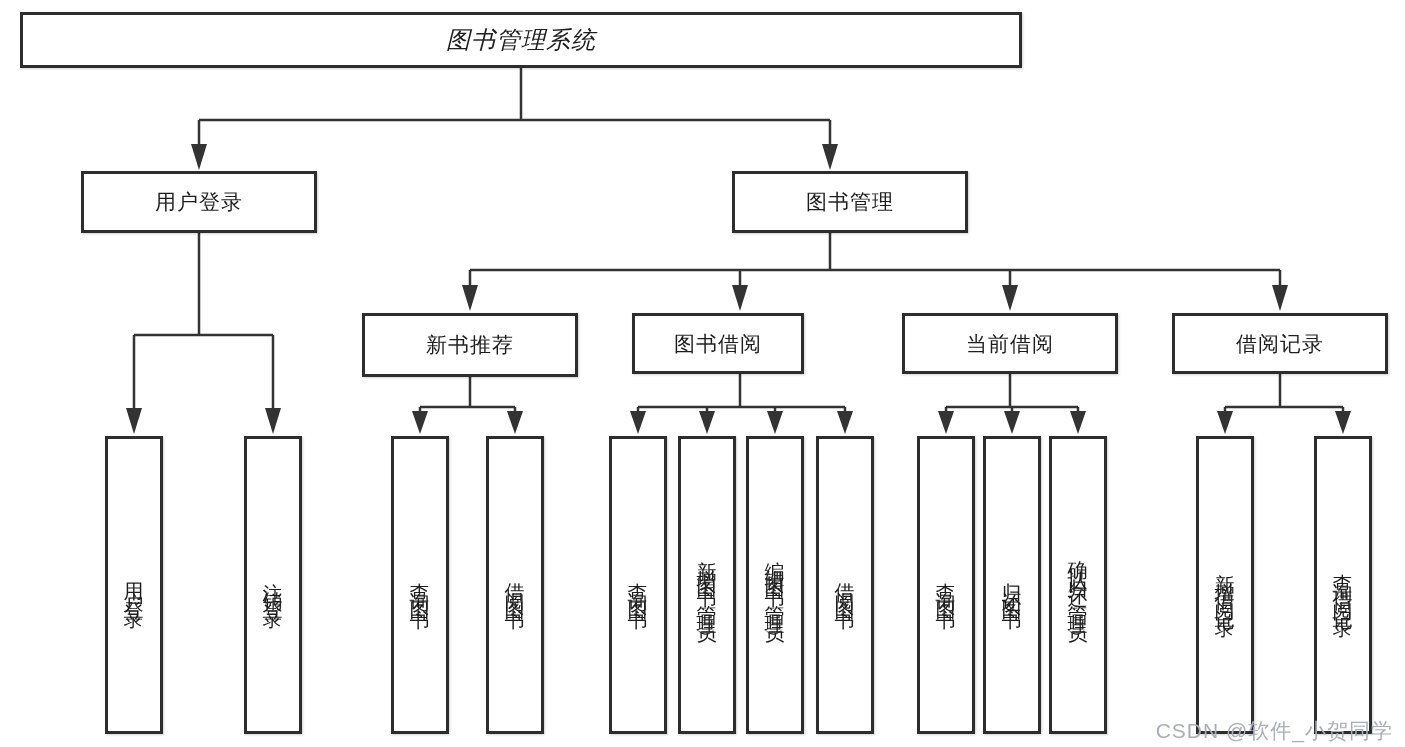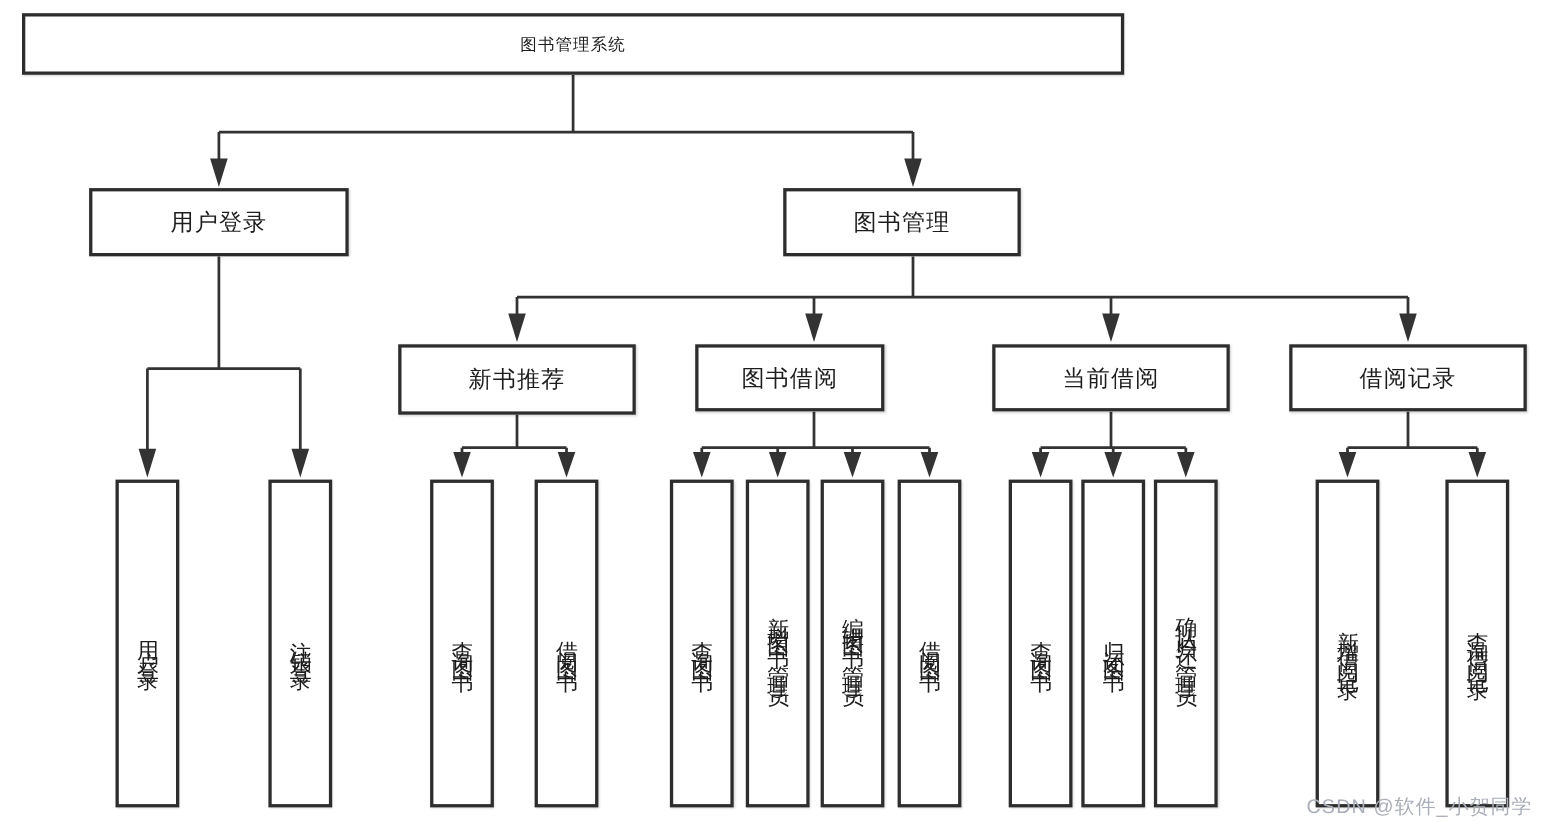--- a/index.html
+++ b/index.html
@@ -22,34 +22,34 @@
     position:absolute;
     box-sizing:border-box;
     background:#fff;
     border:3px solid #2d2d2d;
     box-shadow:1px 1px 2px rgba(0,0,0,0.18);
   }
   .h{
     display:flex;align-items:center;justify-content:center;
     font-size:21px;letter-spacing:1px;white-space:nowrap;
   }
-  .root{font-size:15px;}
+  .root{font-size:24px;font-style:italic;}
   .v{
     writing-mode:vertical-rl;
     text-orientation:mixed;
     text-align:center;
     font-size:20px;
     letter-spacing:9px;
     line-height:52px;
     width:58px;height:298px;
   }
   .watermark{
     position:absolute;
     right:12px;bottom:2px;
-    font-size:18px;
+    font-size:21px;
     color:var(--wm);
     letter-spacing:1px;
     white-space:nowrap;
   }
 </style>
 </head>
 <body>
 
 <div class="canvas">
 
@@ -82,21 +82,21 @@
       <polygon points="1004,411 1020,411 1012,434"></polygon>
       <polygon points="1070,411 1086,411 1078,434"></polygon>
       <polygon points="1217,411 1233,411 1225,434"></polygon>
       <polygon points="1335,411 1351,411 1343,434"></polygon>
     </g>
   </svg>
 
   <div class="node h root" style="left:20px;top:12px;width:1002px;height:56px">图书管理系统</div>
 
   <div class="node h" style="left:81px;top:171px;width:236px;height:62px">用户登录</div>
-  <div class="node h" style="left:712px;top:171px;width:216px;height:62px">图书管理</div>
+  <div class="node h" style="left:732px;top:171px;width:236px;height:62px">图书管理</div>
 
   <div class="node h" style="left:362px;top:313px;width:216px;height:64px">新书推荐</div>
   <div class="node h" style="left:632px;top:313px;width:172px;height:61px">图书借阅</div>
   <div class="node h" style="left:902px;top:313px;width:216px;height:61px">当前借阅</div>
   <div class="node h" style="left:1172px;top:313px;width:216px;height:61px">借阅记录</div>
 
   <div class="node v" style="left:105px;top:436px">用户登录</div>
   <div class="node v" style="left:244px;top:436px">注销登录</div>
 
   <div class="node v" style="left:391px;top:436px">查询图书</div>

